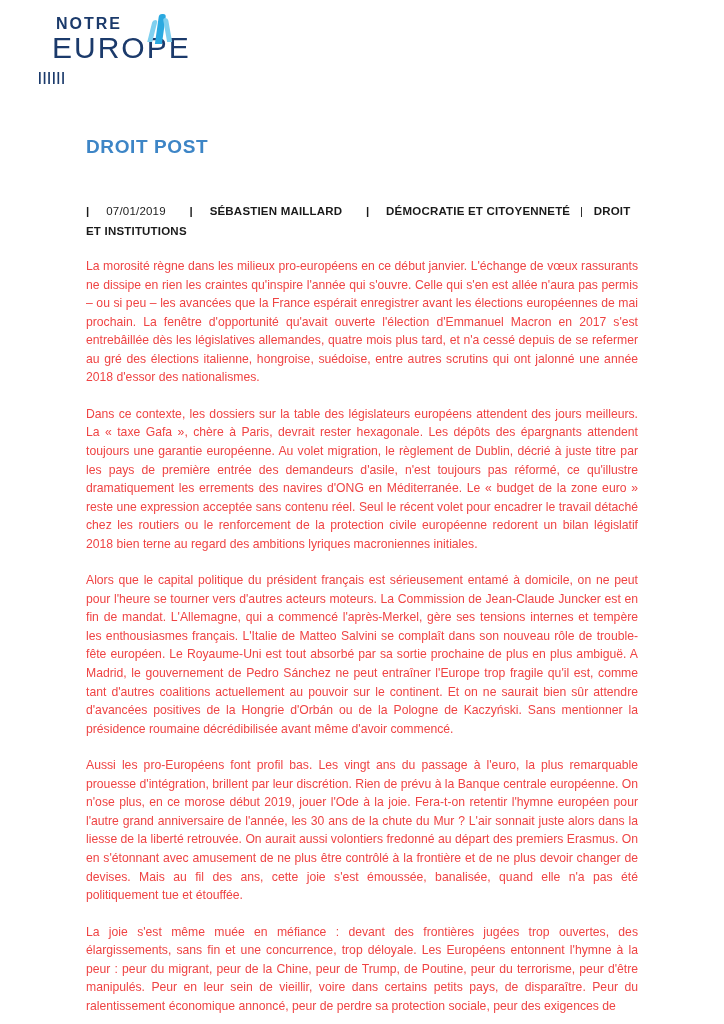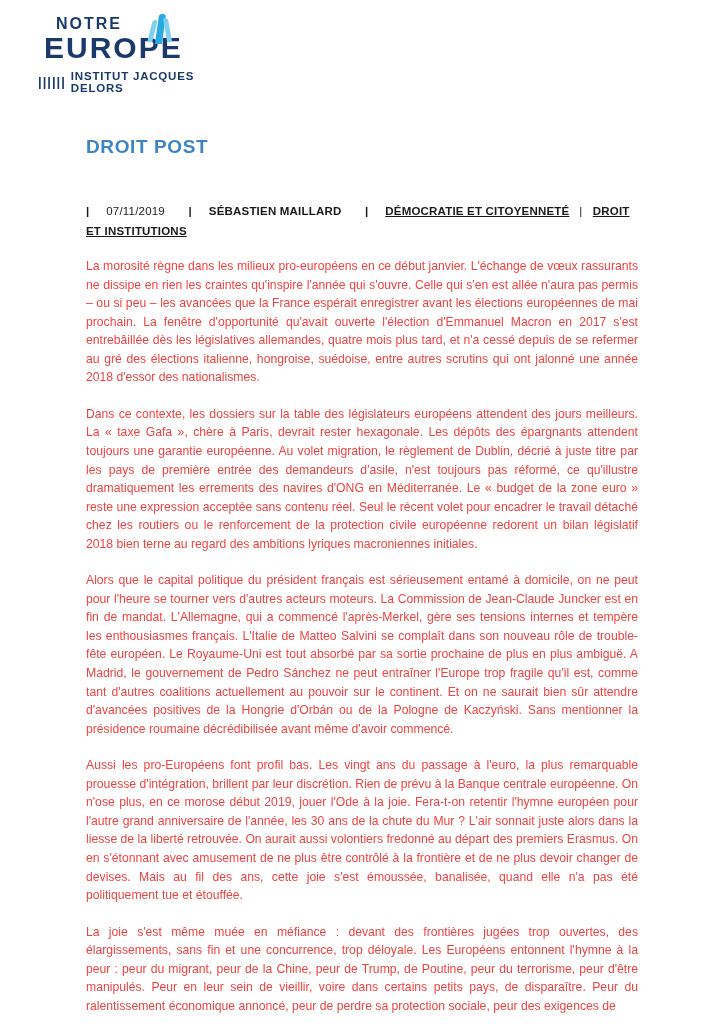--- a/index.html
+++ b/index.html
@@ -39,23 +39,23 @@
     color: #1b3a6b;
     font-weight: 700;
     line-height: 1;
     margin-left: 18px;
   }
   .logo-europe {
     font-family: "Liberation Sans", sans-serif;
     font-size: 30px;
     letter-spacing: 2px;
     color: #1b3a6b;
-    font-weight: 700;
+    font-weight: 400;
     line-height: 1.05;
-    margin-left: 6px;
+    margin-left: 14px;
   }
   .logo-flame {
     position: absolute;
     left: 110px;
     top: -2px;
     width: 26px;
     height: 56px;
   }
   .logo-flame .f1 {
     position: absolute;
@@ -138,21 +138,20 @@
   }
   .meta .sep {
     color: #1a1a1a;
     font-weight: 400;
     padding: 0 7px 0 3px;
   }
   .meta .date { font-weight: 400; }
   .meta a,
   .meta .link {
     color: #1a1a1a;
-    text-decoration: underline;
     font-weight: 700;
   }
   .meta .author {
     font-weight: 700;
   }
 
   .para {
     font-size: 12.2px;
     line-height: 1.52;
     color: #ef4444;
@@ -169,32 +168,31 @@
   <div class="logo-block">
     <div class="logo-notre">NOTRE</div>
     <div class="logo-europe">EUROPE</div>
     <div class="logo-flame">
       <span class="f2"></span>
       <span class="f1"></span>
       <span class="f3"></span>
     </div>
     <div class="logo-sub">
       <span class="logo-bars">||||||</span>
-      <span class="logo-institut">INSTITUT JACQUES DELORS</span>
     </div>
   </div>
 
   <div class="content">
 
     <div class="kicker">DROIT POST</div>
 
 
     <div class="meta">
       <span>|</span>
-      <span class="sep">&nbsp;</span><span class="date">07/11/2019</span>
+      <span class="sep">&nbsp;</span><span class="date">07/01/2019</span>
       <span class="sep">&nbsp;&nbsp;&nbsp;</span><span>|</span>
       <span class="sep">&nbsp;</span><span class="author">SÉBASTIEN MAILLARD</span>
       <span class="sep">&nbsp;&nbsp;&nbsp;</span><span>|</span>
       <span class="sep">&nbsp;</span><span class="link">DÉMOCRATIE ET CITOYENNETÉ</span>
       <span class="sep">&nbsp;|&nbsp;</span><span class="link">DROIT ET INSTITUTIONS</span>
     </div>
 
     <p class="para">La morosité règne dans les milieux pro-européens en ce début janvier. L'échange de vœux rassurants ne dissipe en rien les craintes qu'inspire l'année qui s'ouvre. Celle qui s'en est allée n'aura pas permis – ou si peu – les avancées que la France espérait enregistrer avant les élections européennes de mai prochain. La fenêtre d'opportunité qu'avait ouverte l'élection d'Emmanuel Macron en 2017 s'est entrebâillée dès les législatives allemandes, quatre mois plus tard, et n'a cessé depuis de se refermer au gré des élections italienne, hongroise, suédoise, entre autres scrutins qui ont jalonné une année 2018 d'essor des nationalismes.</p>
     <p class="para">Dans ce contexte, les dossiers sur la table des législateurs européens attendent des jours meilleurs. La « taxe Gafa », chère à Paris, devrait rester hexagonale. Les dépôts des épargnants attendent toujours une garantie européenne. Au volet migration, le règlement de Dublin, décrié à juste titre par les pays de première entrée des demandeurs d'asile, n'est toujours pas réformé, ce qu'illustre dramatiquement les errements des navires d'ONG en Méditerranée. Le « budget de la zone euro » reste une expression acceptée sans contenu réel. Seul le récent volet pour encadrer le travail détaché chez les routiers ou le renforcement de la protection civile européenne redorent un bilan législatif 2018 bien terne au regard des ambitions lyriques macroniennes initiales.</p>
     <p class="para">Alors que le capital politique du président français est sérieusement entamé à domicile, on ne peut pour l'heure se tourner vers d'autres acteurs moteurs. La Commission de Jean-Claude Juncker est en fin de mandat. L'Allemagne, qui a commencé l'après-Merkel, gère ses tensions internes et tempère les enthousiasmes français. L'Italie de Matteo Salvini se complaît dans son nouveau rôle de trouble-fête européen. Le Royaume-Uni est tout absorbé par sa sortie prochaine de plus en plus ambiguë. A Madrid, le gouvernement de Pedro Sánchez ne peut entraîner l'Europe trop fragile qu'il est, comme tant d'autres coalitions actuellement au pouvoir sur le continent. Et on ne saurait bien sûr attendre d'avancées positives de la Hongrie d'Orbán ou de la Pologne de Kaczyński. Sans mentionner la présidence roumaine décrédibilisée avant même d'avoir commencé.</p>

